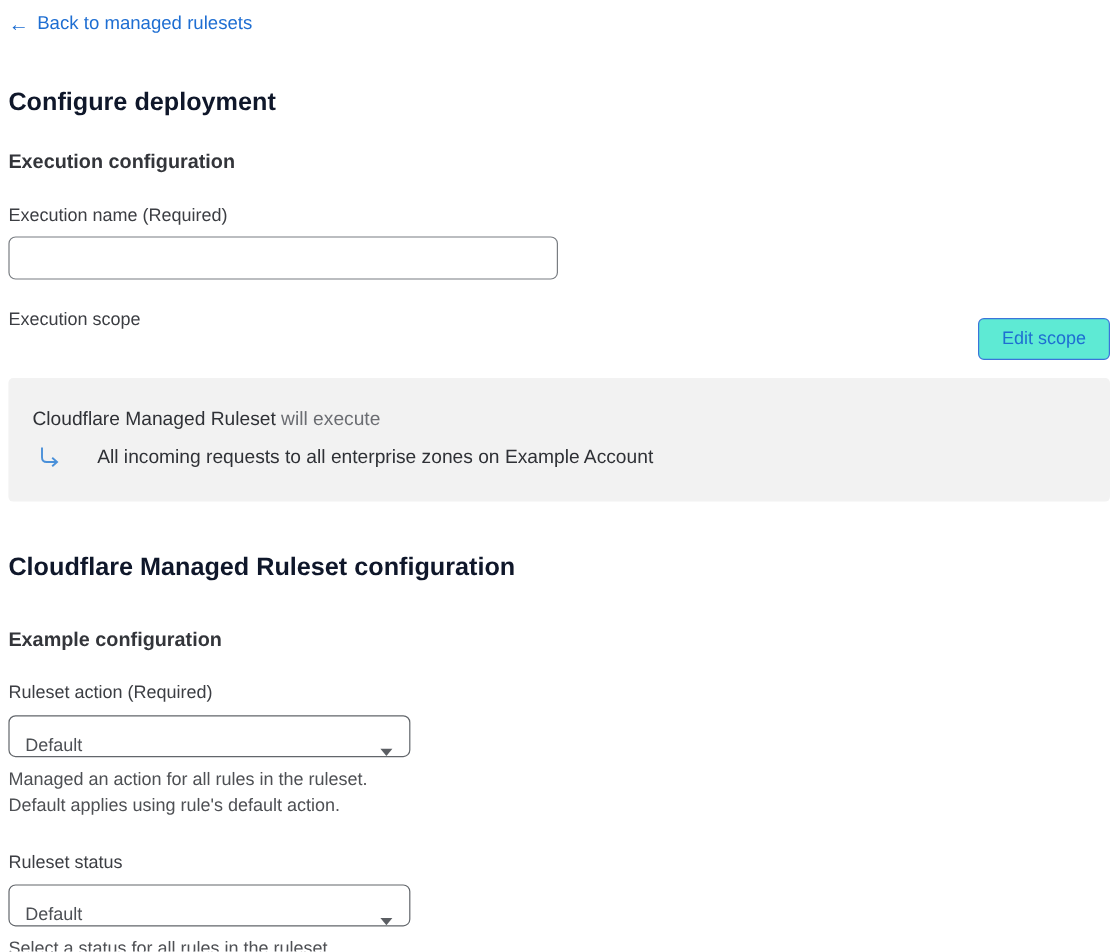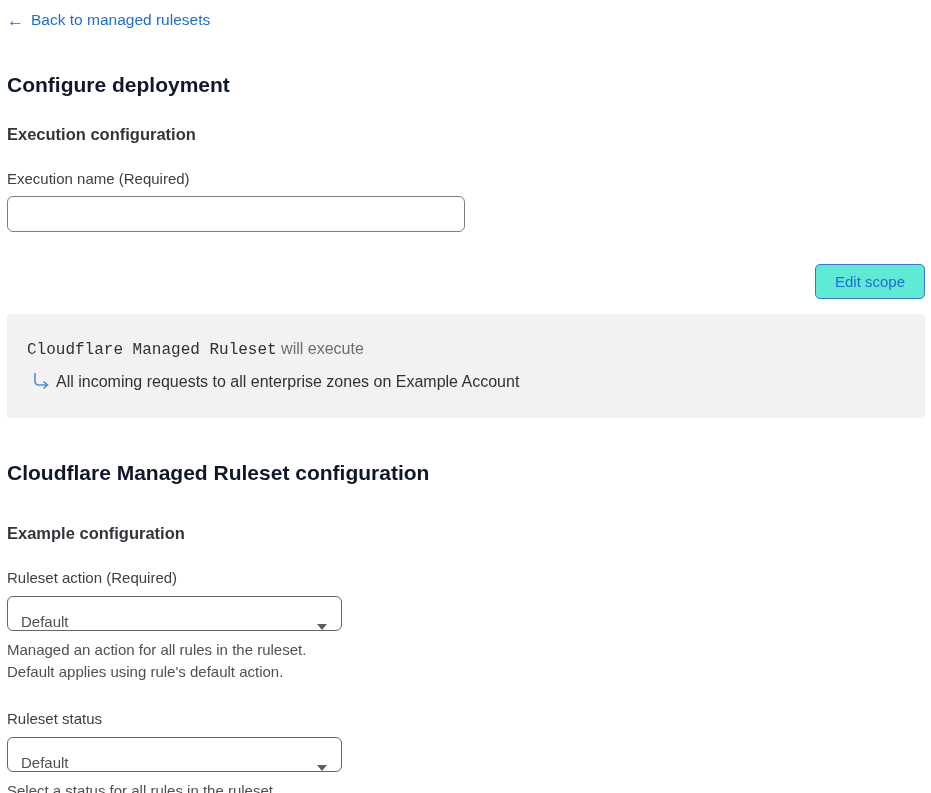--- a/index.html
+++ b/index.html
@@ -86,27 +86,27 @@
 
   
   .summary-box {
     margin-top: 15px;
     width: 918px;
     background: #f2f2f2;
     border-radius: 4px;
     padding: 26px 20px 25px 20px;
   }
   .summary-line1 { font-size: 16px; }
-  .summary-line1 .ruleset-name { color: #2f3136; font-family: Liberation Mono, monospace; }
+  .summary-line1 .ruleset-name { color: #2f3136; }
   .summary-line1 .will-execute { color: #6b6d72; }
   .summary-line2 {
     margin-top: 12px;
     display: flex;
     align-items: center;
-    gap: 4px;
+    gap: 29px;
     padding-left: 3px;
     font-size: 16px;
     color: #2f3136;
   }
   .return-arrow { flex: 0 0 auto; display: inline-flex; }
 
   
   .select-box {
     margin-top: 10px;
     width: 335px;
@@ -149,20 +149,21 @@
 
   <div class="page-title">Configure deployment</div>
 
   <div class="section-title">Execution configuration</div>
 
   <div class="field-label">Execution name (Required)</div>
   <input class="text-input" type="text" value="" style="">
 
   <div class="scope-row">
     <div>
+      <div class="field-label" style="margin-top:0">Execution scope</div>
     </div>
     <button class="edit-scope-btn">Edit scope</button>
   </div>
 
   <div class="summary-box">
     <div class="summary-line1">
       <span class="ruleset-name">Cloudflare Managed Ruleset</span>
       <span class="will-execute">will execute</span>
     </div>
     <div class="summary-line2">

